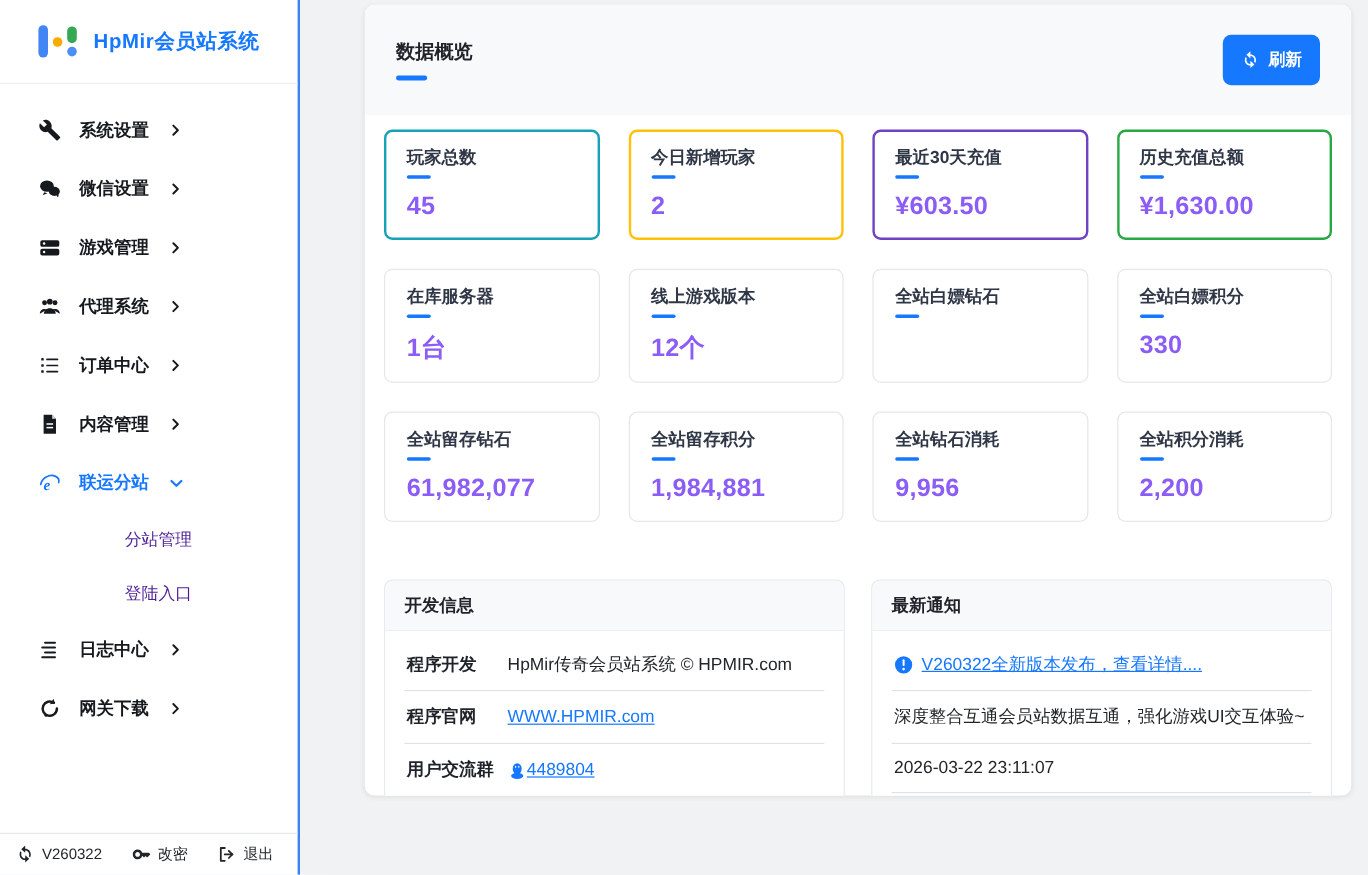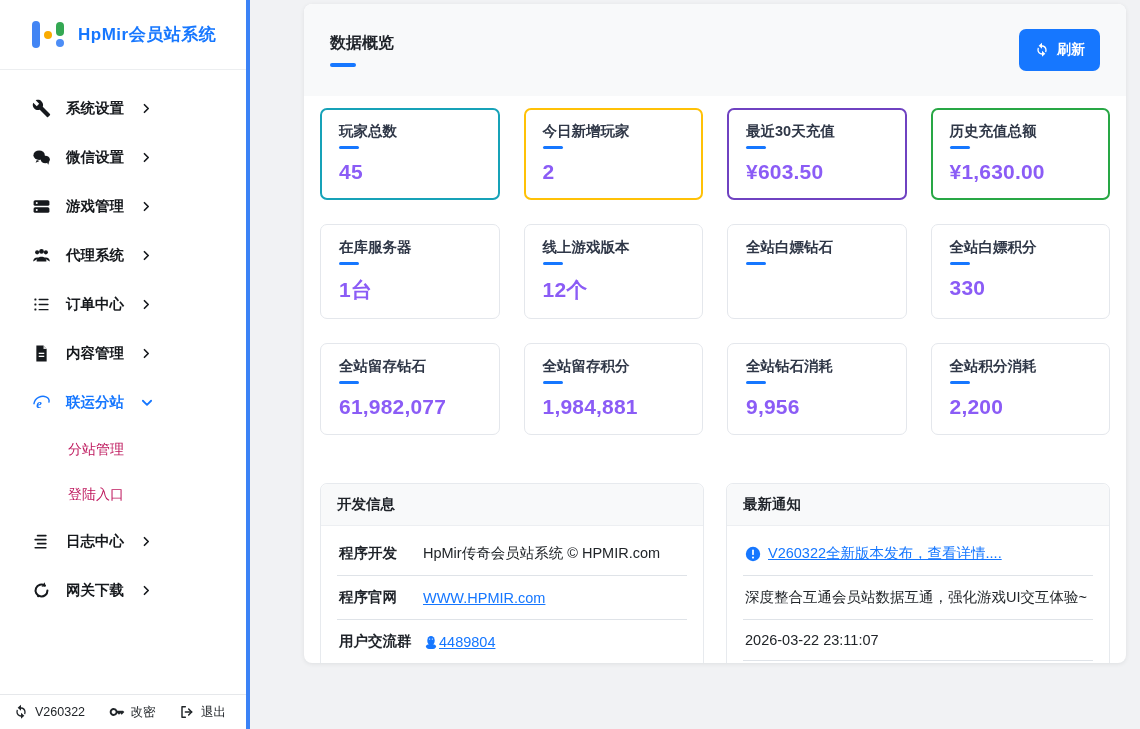--- a/index.html
+++ b/index.html
@@ -6,21 +6,21 @@
   html,body { width:1140px; height:729px; }
   body {
     font-family:"Liberation Sans","DejaVu Sans",sans-serif;
     background:#f1f2f4; color:#212529; overflow:hidden;
   }
   .app { display:flex; width:1140px; height:729px; }
 
   
   .sidebar {
     width:250px; min-width:250px; background:#fff;
-    border-right:4px solid #3b82f6; display:flex; flex-direction:column;justify-content:flex-end;
+    border-right:2px solid #3b82f6; display:flex; flex-direction:column;justify-content:flex-end;
   }
   .brand {
     height:70px; display:flex; align-items:center; gap:14px;
     padding:0 18px 0 32px; border-bottom:1px solid #eceef0;
   }
   .logo-mark { display:flex; align-items:center; gap:3px; }
   .logo-bar-blue { width:8px; height:27px; border-radius:5px; background:#4285f4; }
   .logo-dot-yellow { width:8px; height:8px; border-radius:50%; background:#f9ab00; margin:0 1px; }
   .logo-col { display:flex; flex-direction:column; align-items:center; gap:3px; }
   .logo-bar-green { width:8px; height:14px; border-radius:5px; background:#34a853; }
@@ -31,22 +31,22 @@
   .menu-item {
     height:49px; display:flex; align-items:center; gap:15px;
     padding:0 18px 0 31px; cursor:pointer; color:#16191d;
     font-size:14.5px; font-weight:600;
   }
   .menu-item .mi-icon { width:20px; height:20px; display:flex; align-items:center; justify-content:center; }
   .menu-item .mi-icon svg { width:19px; height:19px; }
   .mi-caret { display:flex; align-items:center; margin-left:2px; }
   .menu-item.active { color:#1677ff; }
   .sub-item {
-    height:45px; display:flex; align-items:center; padding-left:68px;
-    font-size:14px; font-weight:500; color:#be185d; cursor:pointer;
+    height:45px; display:flex; align-items:center; padding-left:104px;
+    font-size:14px; font-weight:500; color:#4c1d95; cursor:pointer;
   }
 
   .sidebar-footer {
     height:35px; border-top:1px solid #e6e8eb; display:flex; align-items:center;
     justify-content:space-between; padding:0 20px 0 13px; font-size:12.5px; color:#212529;
   }
   .sf-item { display:flex; align-items:center; gap:6px; cursor:pointer; }
   .sf-item svg { width:14px; height:14px; }
 
   

